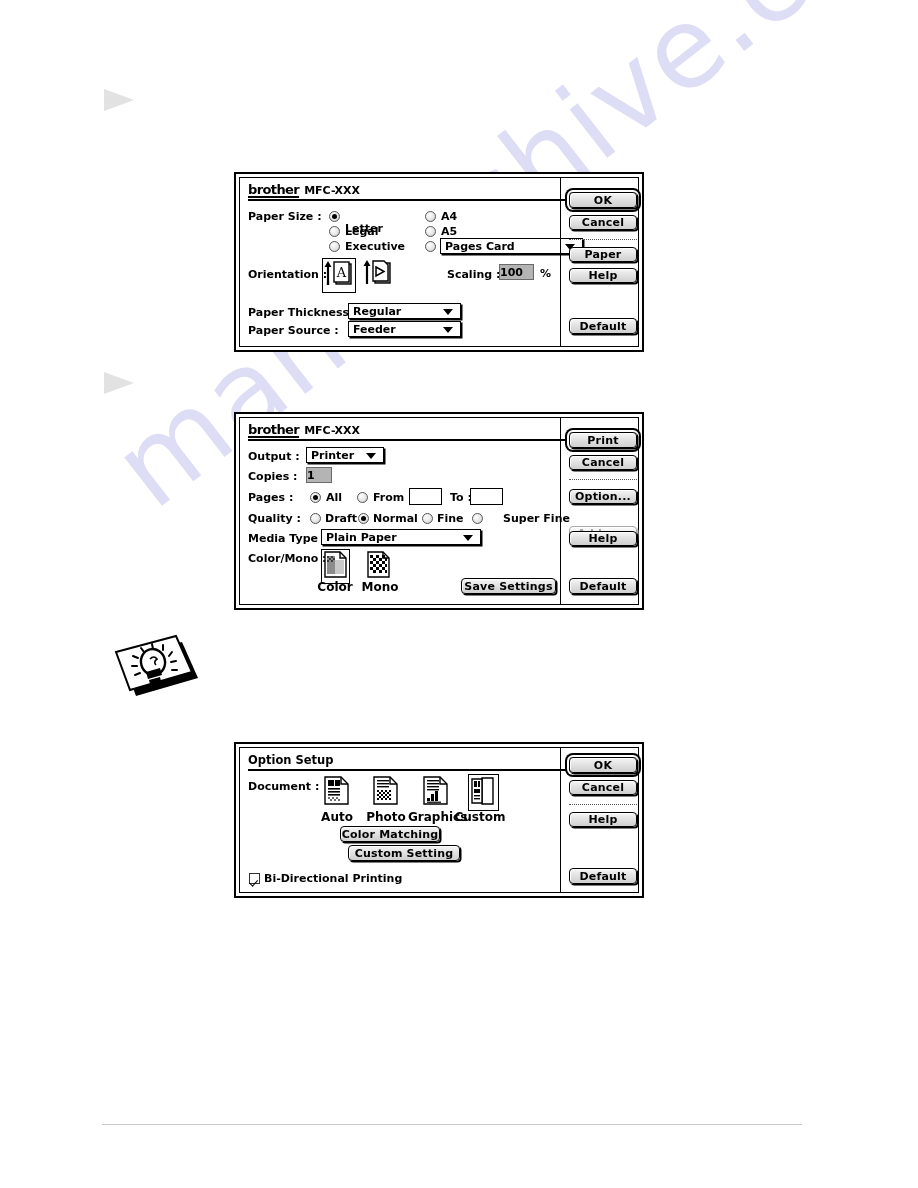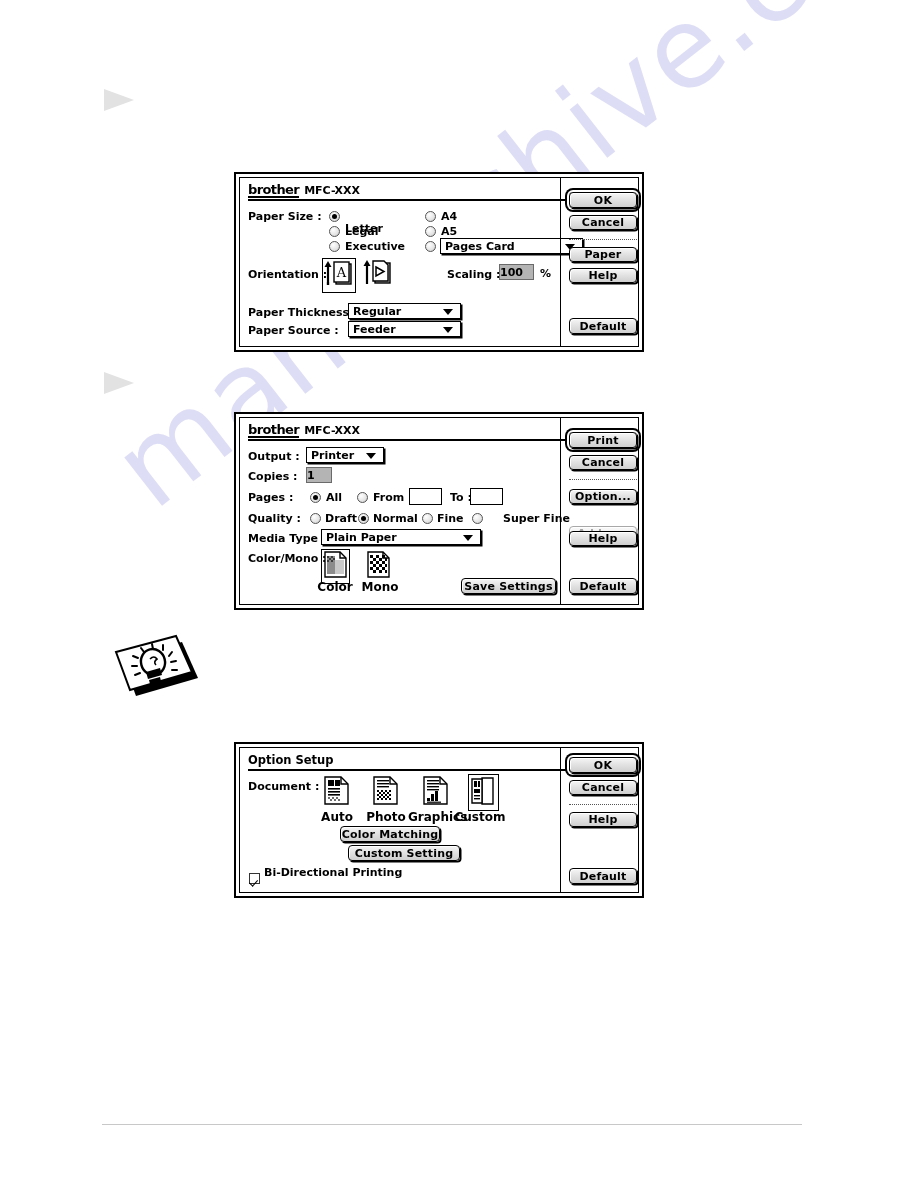--- a/index.html
+++ b/index.html
@@ -608,21 +608,21 @@
             <rect x="4" y="22" width="6" height="1.4"></rect>
         </g>
       </svg>
     </div>
     <div class="iconlbl" style="left:218px; top:66px; width:52px;">Custom</div>
 
     <div class="btn" style="left:104px; top:82px; width:100px; height:16px;">Color Matching</div>
     <div class="btn" style="left:112px; top:101px; width:112px; height:16px;">Custom Setting</div>
 
     <div class="cbox on" style="left:13px; top:129px;"></div>
-    <div class="rlbl" style="left:28px; top:122px;">Bi-Directional Printing</div>
+    <div class="rlbl" style="left:28px; top:128px;">Bi-Directional Printing</div>
 
     <div class="vrule" style="left:324px; top:4px; height:144px;"></div>
 
     <div class="btn default-ring" style="left:333px; top:13px; width:68px; height:16px;">OK</div>
     <div class="btn" style="left:333px; top:36px; width:68px; height:15px;">Cancel</div>
     <div class="dotline" style="left:333px; top:60px; width:68px;"></div>
     <div class="btn" style="left:333px; top:68px; width:68px; height:15px;">Help</div>
     <div class="btn" style="left:333px; top:124px; width:68px; height:16px;">Default</div>
   </div>
 </div>

